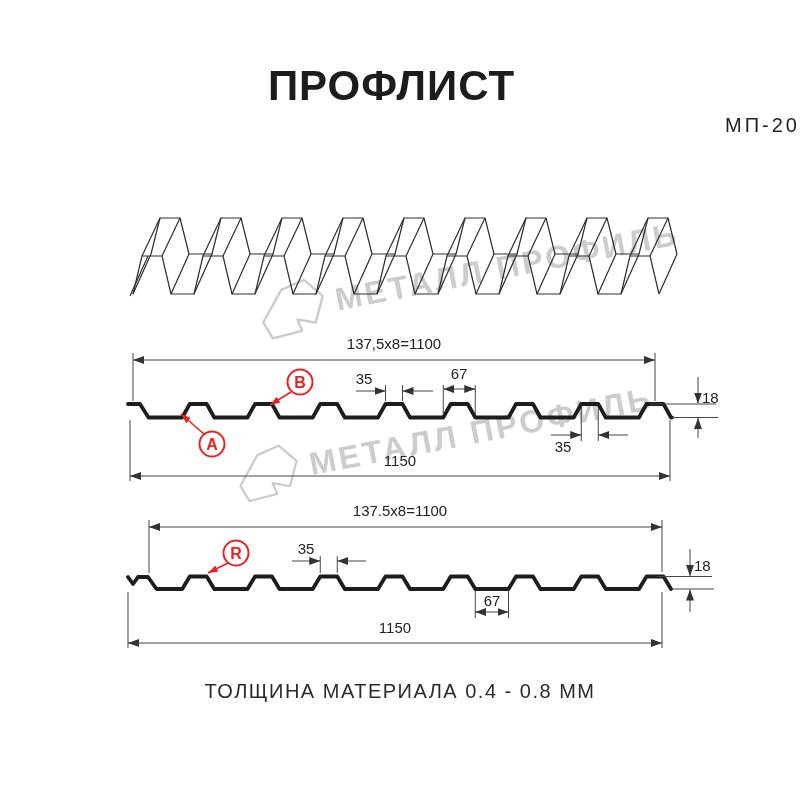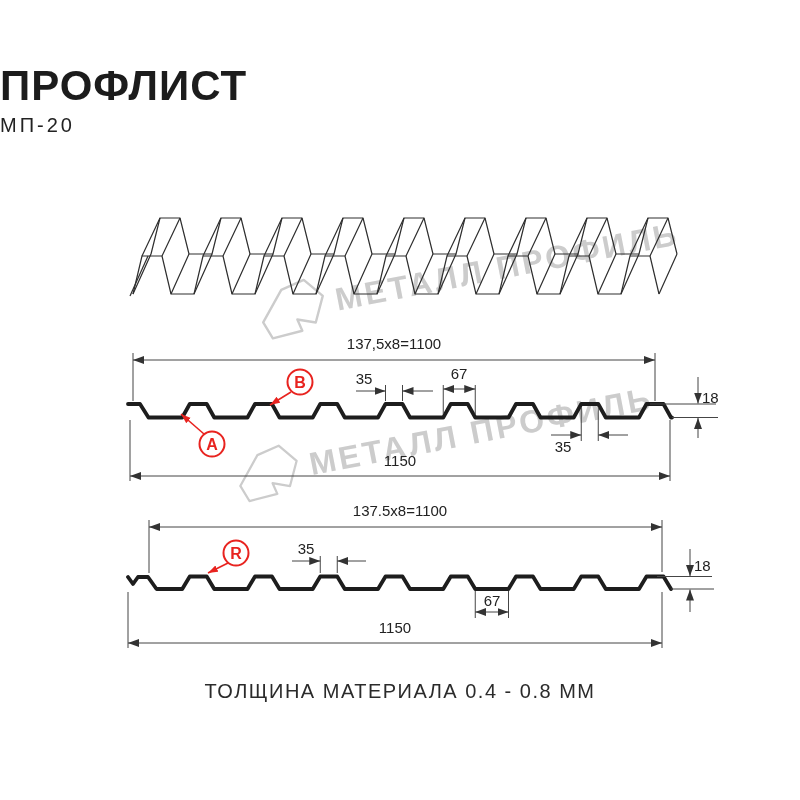--- a/index.html
+++ b/index.html
@@ -1,20 +1,20 @@
 <!DOCTYPE html>
 <html><head>
 <meta charset="utf-8">
 <style>
   html,body{margin:0;padding:0;background:#ffffff;}
   .page{position:relative;width:800px;height:800px;background:#ffffff;overflow:hidden;
         font-family:"Liberation Sans",sans-serif;}
-  .title{position:absolute;left:0;top:62px;width:783px;
+  .title{position:absolute;left:0;top:62px;width:783px;text-align:center;
          font-size:42px;font-weight:700;letter-spacing:1px;color:#1c1c1c;}
-  .subtitle{position:absolute;left:0;top:114px;width:800px;text-align:left;
+  .subtitle{position:absolute;left:0;top:114px;width:800px;text-align:right;
             font-size:20px;font-weight:500;letter-spacing:3px;color:#222;}
   .footer-note{position:absolute;left:0;top:680px;width:800px;text-align:center;
                font-size:20px;font-weight:500;letter-spacing:1.5px;color:#2b2b2b;}
   .wm{position:absolute;display:flex;align-items:center;gap:9px;color:#cccccc;
       transform-origin:0 50%;pointer-events:none;}
   .wm .wm-text{font-size:32px;font-weight:700;letter-spacing:3px;white-space:nowrap;}
   .wm1{left:258px;top:286px;transform:rotate(-11deg);}
   .wm2{left:235px;top:452px;transform:rotate(-11deg);}
   svg.art{position:absolute;left:0;top:0;}
   .dim-text{font-family:"Liberation Sans",sans-serif;font-size:15px;fill:#222;}

